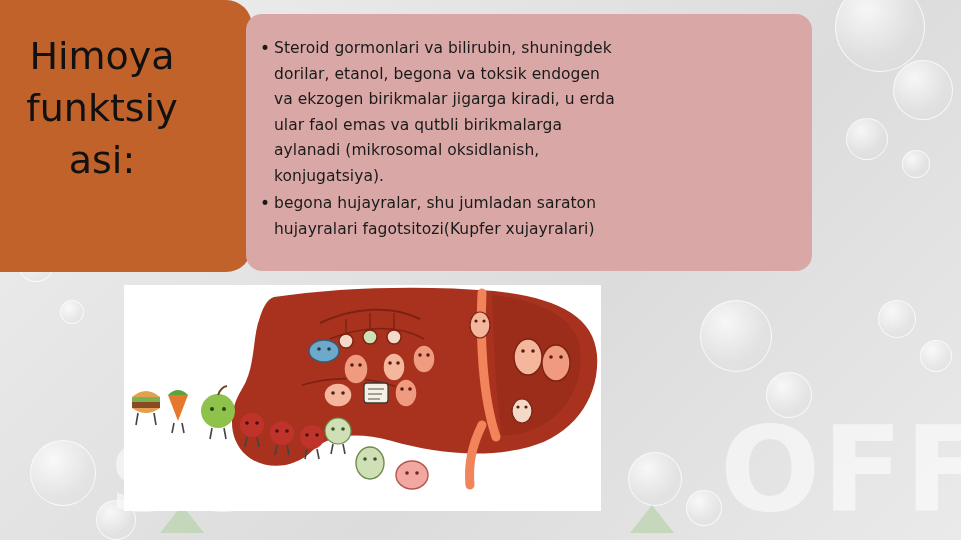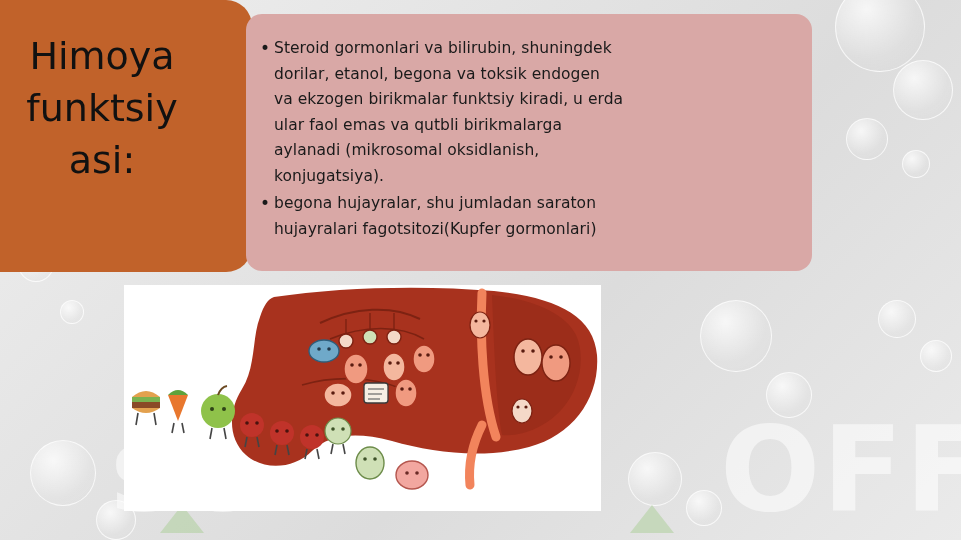--- a/index.html
+++ b/index.html
@@ -160,29 +160,29 @@
 funktsiy
 asi:</div>
   </div>
 
   <div id="body-box">
     <div id="body-inner">
       <div class="bullet-row">
         <div class="bullet-dot">•</div>
         <div class="bullet-text">Steroid gormonlari va bilirubin, shuningdek
 dorilar, etanol, begona va toksik endogen
-va ekzogen birikmalar funktsiy kiradi, u erda
+va ekzogen birikmalar jigarga kiradi, u erda
 ular faol emas va  qutbli birikmalarga
 aylanadi (mikrosomal oksidlanish,
 konjugatsiya).</div>
       </div>
       <div class="bullet-row">
         <div class="bullet-dot">•</div>
         <div class="bullet-text">begona hujayralar, shu jumladan saraton
-hujayralari fagotsitozi(Kupfer gormonlari)</div>
+hujayralari fagotsitozi(Kupfer xujayralari)</div>
       </div>
     </div>
   </div>
 
   <div id="picture-frame">
     <svg id="picture-canvas" viewBox="0 0 477 226" xmlns="http://www.w3.org/2000/svg">
       <rect x="0" y="0" width="477" height="226" fill="#ffffff"></rect>
 
       <path d="M150 12 C215 2 300 0 370 6 C430 12 470 30 473 70 C476 112 450 150 405 162 C360 174 310 168 268 156 C230 146 205 150 188 166 C170 184 140 186 122 170 C104 154 104 126 118 104 C132 82 128 52 136 32 C140 20 144 14 150 12 Z" fill="#a8321e"></path>
 

